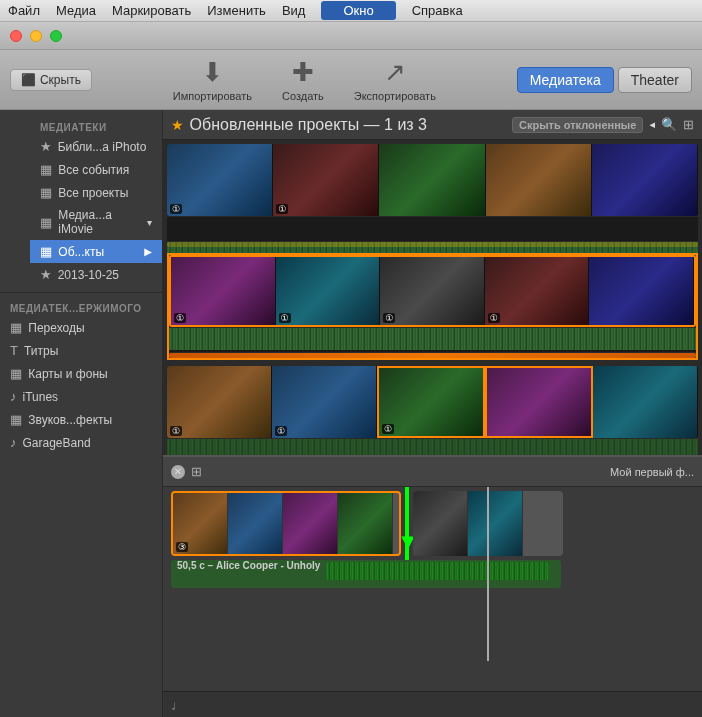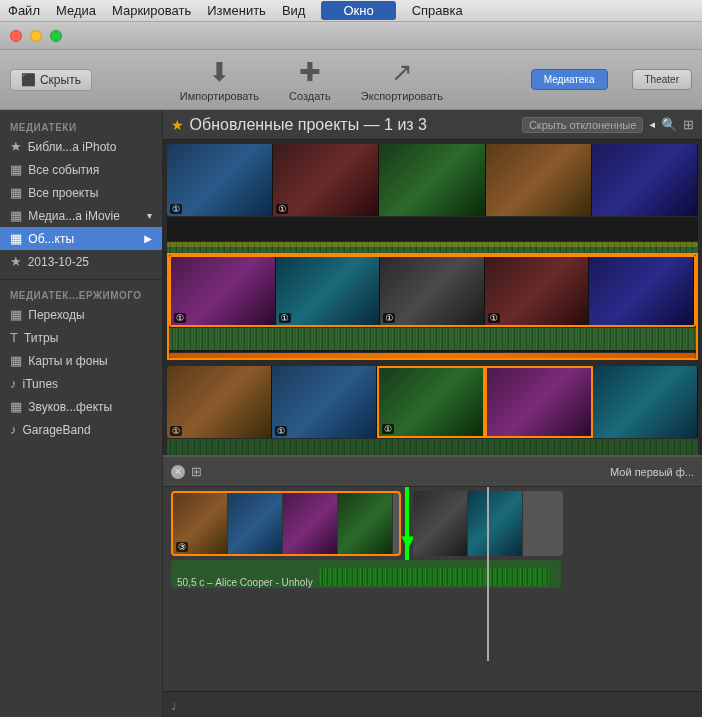--- a/index.html
+++ b/index.html
@@ -19,48 +19,48 @@
 
     
     .toolbar { background: linear-gradient(to bottom, #b8b8b8, #a0a0a0); height: 60px; display: flex; align-items: center; padding: 0 10px; gap: 0; border-bottom: 1px solid #888; }
     .toolbar-left { display: flex; align-items: center; margin-right: auto; }
     .toolbar-hide-btn { background: linear-gradient(to bottom, #d8d8d8, #c0c0c0); border: 1px solid #999; border-radius: 4px; padding: 3px 10px; font-size: 12px; color: #333; cursor: pointer; display: flex; align-items: center; gap: 4px; }
     .toolbar-actions { display: flex; align-items: center; gap: 30px; margin: 0 auto; }
     .toolbar-action { display: flex; flex-direction: column; align-items: center; gap: 2px; cursor: pointer; }
     .toolbar-action .icon { font-size: 26px; color: #555; }
     .toolbar-action .label { font-size: 11px; color: #333; }
     .toolbar-right { display: flex; align-items: center; gap: 4px; margin-left: auto; }
-    .tab-btn { padding: 4px 12px; border-radius: 4px; font-size: 10px; cursor: pointer; border: 1px solid #888; }
+    .tab-btn { padding: 4px 12px; border-radius: 4px; font-size: 14px; cursor: pointer; border: 1px solid #888; }
     .tab-btn.active { background: #4a80d4; color: white; border-color: #3060b0; }
-    .tab-btn.inactive { background: linear-gradient(to bottom, #d8d8d8, #c0c0c0); color: #333; margin-left: 20px; }
+    .tab-btn.inactive { background: linear-gradient(to bottom, #d8d8d8, #c0c0c0); color: #333; }
 
     
     .main { display: flex; height: calc(717px - 22px - 28px - 60px); }
 
     
     .sidebar { width: 163px; background: #3a3a3a; border-right: 1px solid #2a2a2a; flex-shrink: 0; overflow-y: auto; }
-    .sidebar-section { margin-top: 8px; }
+    .sidebar-section { margin-top: 8px; margin-left: 30px; }
     .sidebar-section-title { font-size: 10px; color: #888; font-weight: bold; padding: 4px 10px 2px; letter-spacing: 0.5px; }
     .sidebar-item { display: flex; align-items: center; gap: 6px; padding: 4px 10px; cursor: pointer; font-size: 12px; color: #ccc; }
     .sidebar-item.selected { background: #4a80d4; color: white; }
     .sidebar-item.selected .si-icon { color: white; }
     .si-icon { font-size: 13px; color: #aaa; flex-shrink: 0; }
     .sidebar-item .arrow { margin-left: auto; font-size: 10px; }
     .sidebar-divider { margin: 6px 0; border: none; border-top: 1px solid #2a2a2a; }
     .sidebar-section2 { margin-top: 4px; }
 
     
     .content { flex: 1; display: flex; flex-direction: column; overflow: hidden; }
 
     
     .browser { flex: 1; background: #2a2a2a; overflow: hidden; display: flex; flex-direction: column; border-bottom: 2px solid #555; }
     .browser-toolbar { background: #3d3d3d; height: 30px; display: flex; align-items: center; padding: 0 8px; gap: 6px; border-bottom: 1px solid #222; }
     .browser-toolbar .star { color: #f0a000; font-size: 14px; }
     .browser-toolbar .title { font-size: 16px; color: #ddd; flex: 1; }
-    .browser-toolbar .hide-btn { font-size: 11px; color: #aaa; background: #555; border: 1px solid #666; border-radius: 3px; padding: 1px 6px; cursor: pointer; }
+    .browser-toolbar .hide-btn { font-size: 11px; color: #aaa; background: #555; border: 1px solid #666; border-radius: 3px; padding: 1px 6px; cursor: pointer; font-weight: bold; }
     .browser-toolbar .search-icon { color: #aaa; font-size: 13px; }
     .browser-toolbar .grid-icon { color: #aaa; font-size: 13px; }
 
     .film-strips { flex: 1; overflow-y: auto; padding: 4px; display: flex; flex-direction: column; gap: 6px; }
 
     .film-strip { position: relative; }
     .film-frames { display: flex; height: 72px; background: #222; border-radius: 3px; overflow: hidden; }
     .film-frame { flex: 1; border-right: 1px solid #111; overflow: hidden; position: relative; background: #333; }
     .frame-num { position: absolute; bottom: 2px; left: 3px; background: rgba(0,0,0,0.7); color: white; font-size: 9px; border-radius: 2px; padding: 0 2px; }
     .audio-wave { height: 24px; background: #1a1a1a; position: relative; margin-top: 1px; }
@@ -76,21 +76,21 @@
     .timeline-content { flex: 1; position: relative; overflow: hidden; padding: 4px 8px; }
     .tl-timecode { color: #0f0; font-size: 11px; margin-bottom: 4px; }
     .tl-annotation { color: #0ff; font-size: 14px; font-weight: bold; margin-bottom: 6px; }
     .video-track { display: flex; height: 65px; gap: 4px; align-items: stretch; }
     .video-clip { border-radius: 4px; background: #555; overflow: hidden; position: relative; display: flex; }
     .video-clip-frames { display: flex; height: 100%; }
     .video-clip-frame { width: 55px; height: 65px; background: #444; border-right: 1px solid #333; overflow: hidden; }
     .clip-selected { border: 2px solid #f80; }
     .clip-num { position: absolute; bottom: 2px; left: 3px; background: rgba(0,0,0,0.7); color: white; font-size: 9px; border-radius: 2px; padding: 0 2px; }
 
-    .audio-track { height: 28px; background: #2a5a2a; border-radius: 3px; display: flex; align-items: flex-end; padding: 0 6px; position: relative; margin-top: 2px; }
+    .audio-track { height: 28px; background: #2a5a2a; border-radius: 3px; display: flex; align-items: flex-start; padding: 0 6px; position: relative; margin-top: 2px; font-weight: bold; }
     .audio-track-label { font-size: 10px; color: #ccc; }
     .audio-wave-track { height: 18px; flex: 1; background: #1a4a1a; margin: 2px 6px; border-radius: 2px; position: relative; overflow: hidden; }
 
     .tl-bottom-bar { height: 26px; background: #333; border-top: 1px solid #222; display: flex; align-items: center; padding: 0 8px; gap: 8px; }
     .tl-music-icon { color: #888; font-size: 14px; }
 
     
     .fc1 { background: linear-gradient(135deg, #1a3a5a 0%, #2a5a8a 50%, #0a2a4a 100%); }
     .fc2 { background: linear-gradient(135deg, #3a1a1a 0%, #6a2a2a 50%, #2a0a0a 100%); }
     .fc3 { background: linear-gradient(135deg, #1a3a1a 0%, #2a6a2a 50%, #0a2a0a 100%); }

